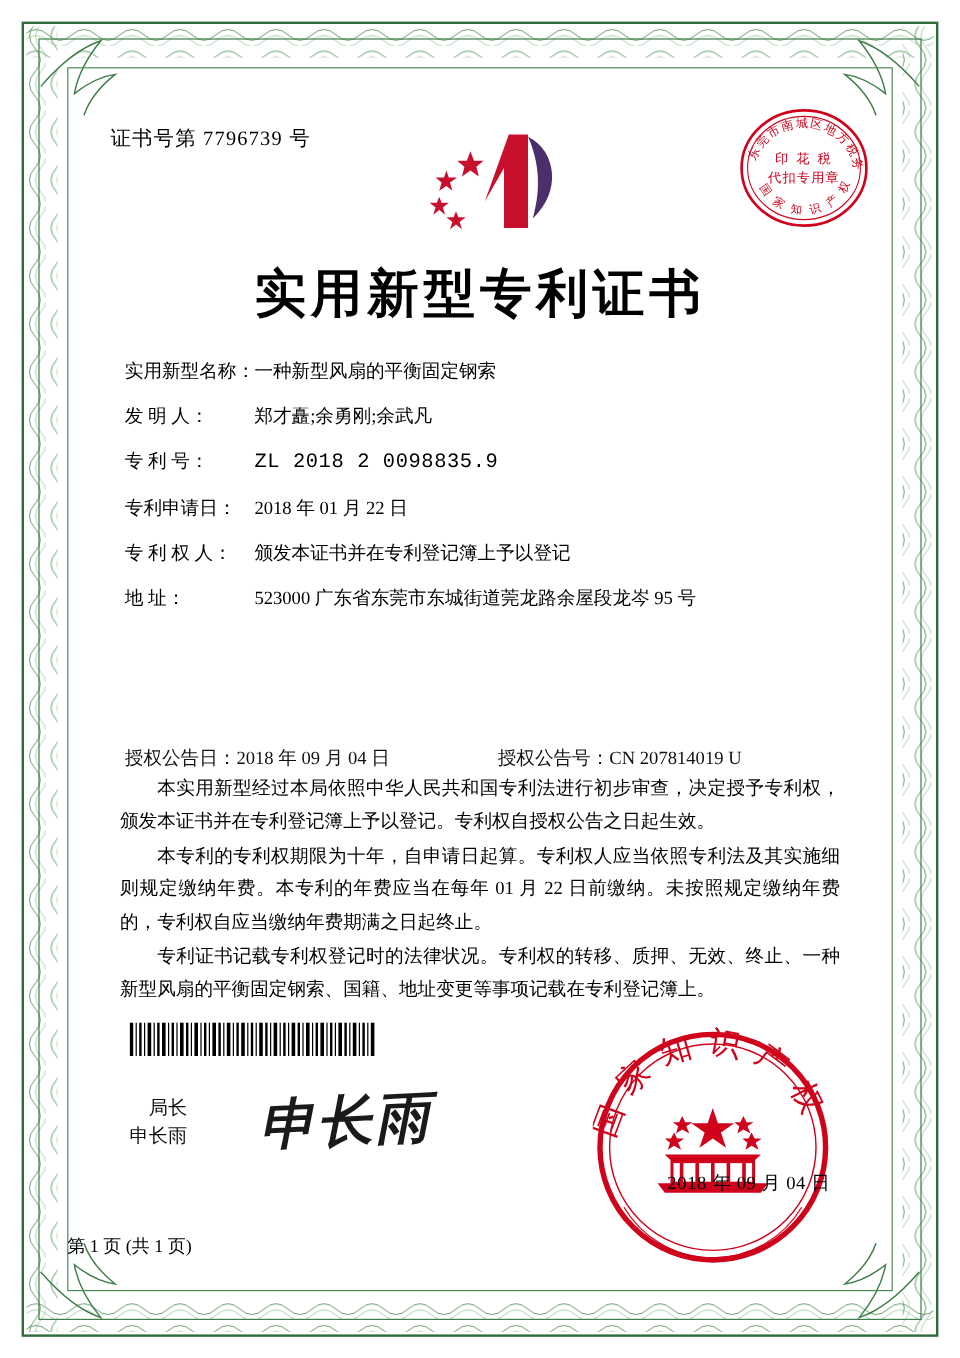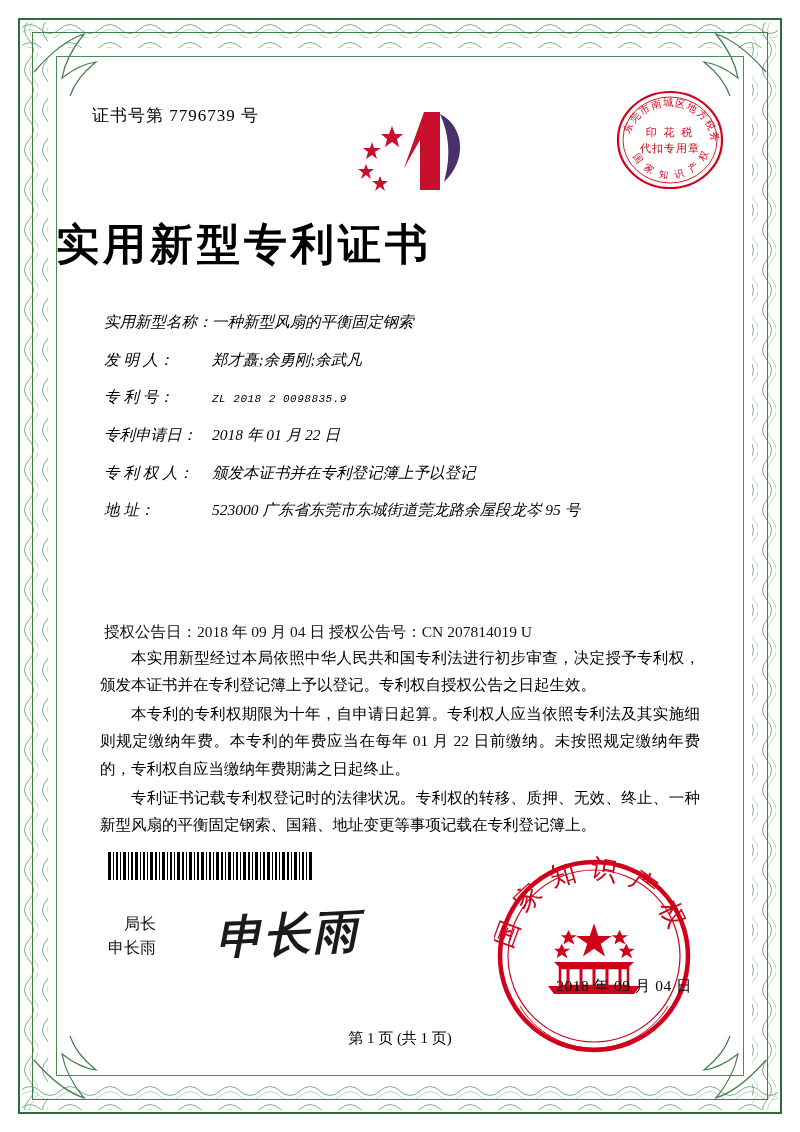--- a/index.html
+++ b/index.html
@@ -80,65 +80,65 @@
     top: 28px;
     width: 112px;
     height: 112px;
   }
 
   .title {
     position: absolute;
     left: 0;
     top: 160px;
     width: 100%;
+    text-align: center;
     font-size: 43px;
     font-weight: bold;
     letter-spacing: 4px;
     color: #000;
     font-family: "Liberation Serif", "DejaVu Serif", serif;
   }
 
   .fields {
     position: absolute;
     left: 48px;
-    top: 258px;
+    top: 246px;
     width: 600px;
     font-size: 15.5px;
     line-height: 1;
-    font-style: italic;
   }
   .field-row {
     display: block;
     margin-bottom: 22px;
     white-space: nowrap;
   }
   .field-label {
     display: inline-block;
     color: #000;
   }
   .fl-w1 { width: 108px; }
   .field-value {
     display: inline-block;
     color: #000;
   }
   .mono-val {
     font-family: "Liberation Mono", "DejaVu Sans Mono", monospace;
-    font-size: 11px;
+    font-size: 17px;
     letter-spacing: 0.5px;
   }
 
   .grant-row {
     position: absolute;
     left: 48px;
     top: 566px;
     width: 620px;
     font-size: 15.5px;
   }
   .grant-row .left { display:inline-block; }
-  .grant-row .right { display:inline-block; }
+  .grant-row .right { display:inline-block; margin-left: 86px; }
 
   .paragraphs {
     position: absolute;
     left: 44px;
     top: 588px;
     width: 600px;
     font-size: 15.5px;
     line-height: 1.75;
     text-align: justify;
     color: #000;
@@ -192,21 +192,20 @@
     font-size: 15.5px;
     color: #000;
     letter-spacing: 0.5px;
   }
 
   .page-footer {
     position: absolute;
     left: 0;
     bottom: 28px;
     width: 100%;
-    text-align: center;
     font-size: 15px;
     color: #000;
   }
 </style>
 </head>
 <body>
 
 <div id="page">
 
   <svg class="guilloche" viewBox="0 0 760 1092" preserveAspectRatio="none">

